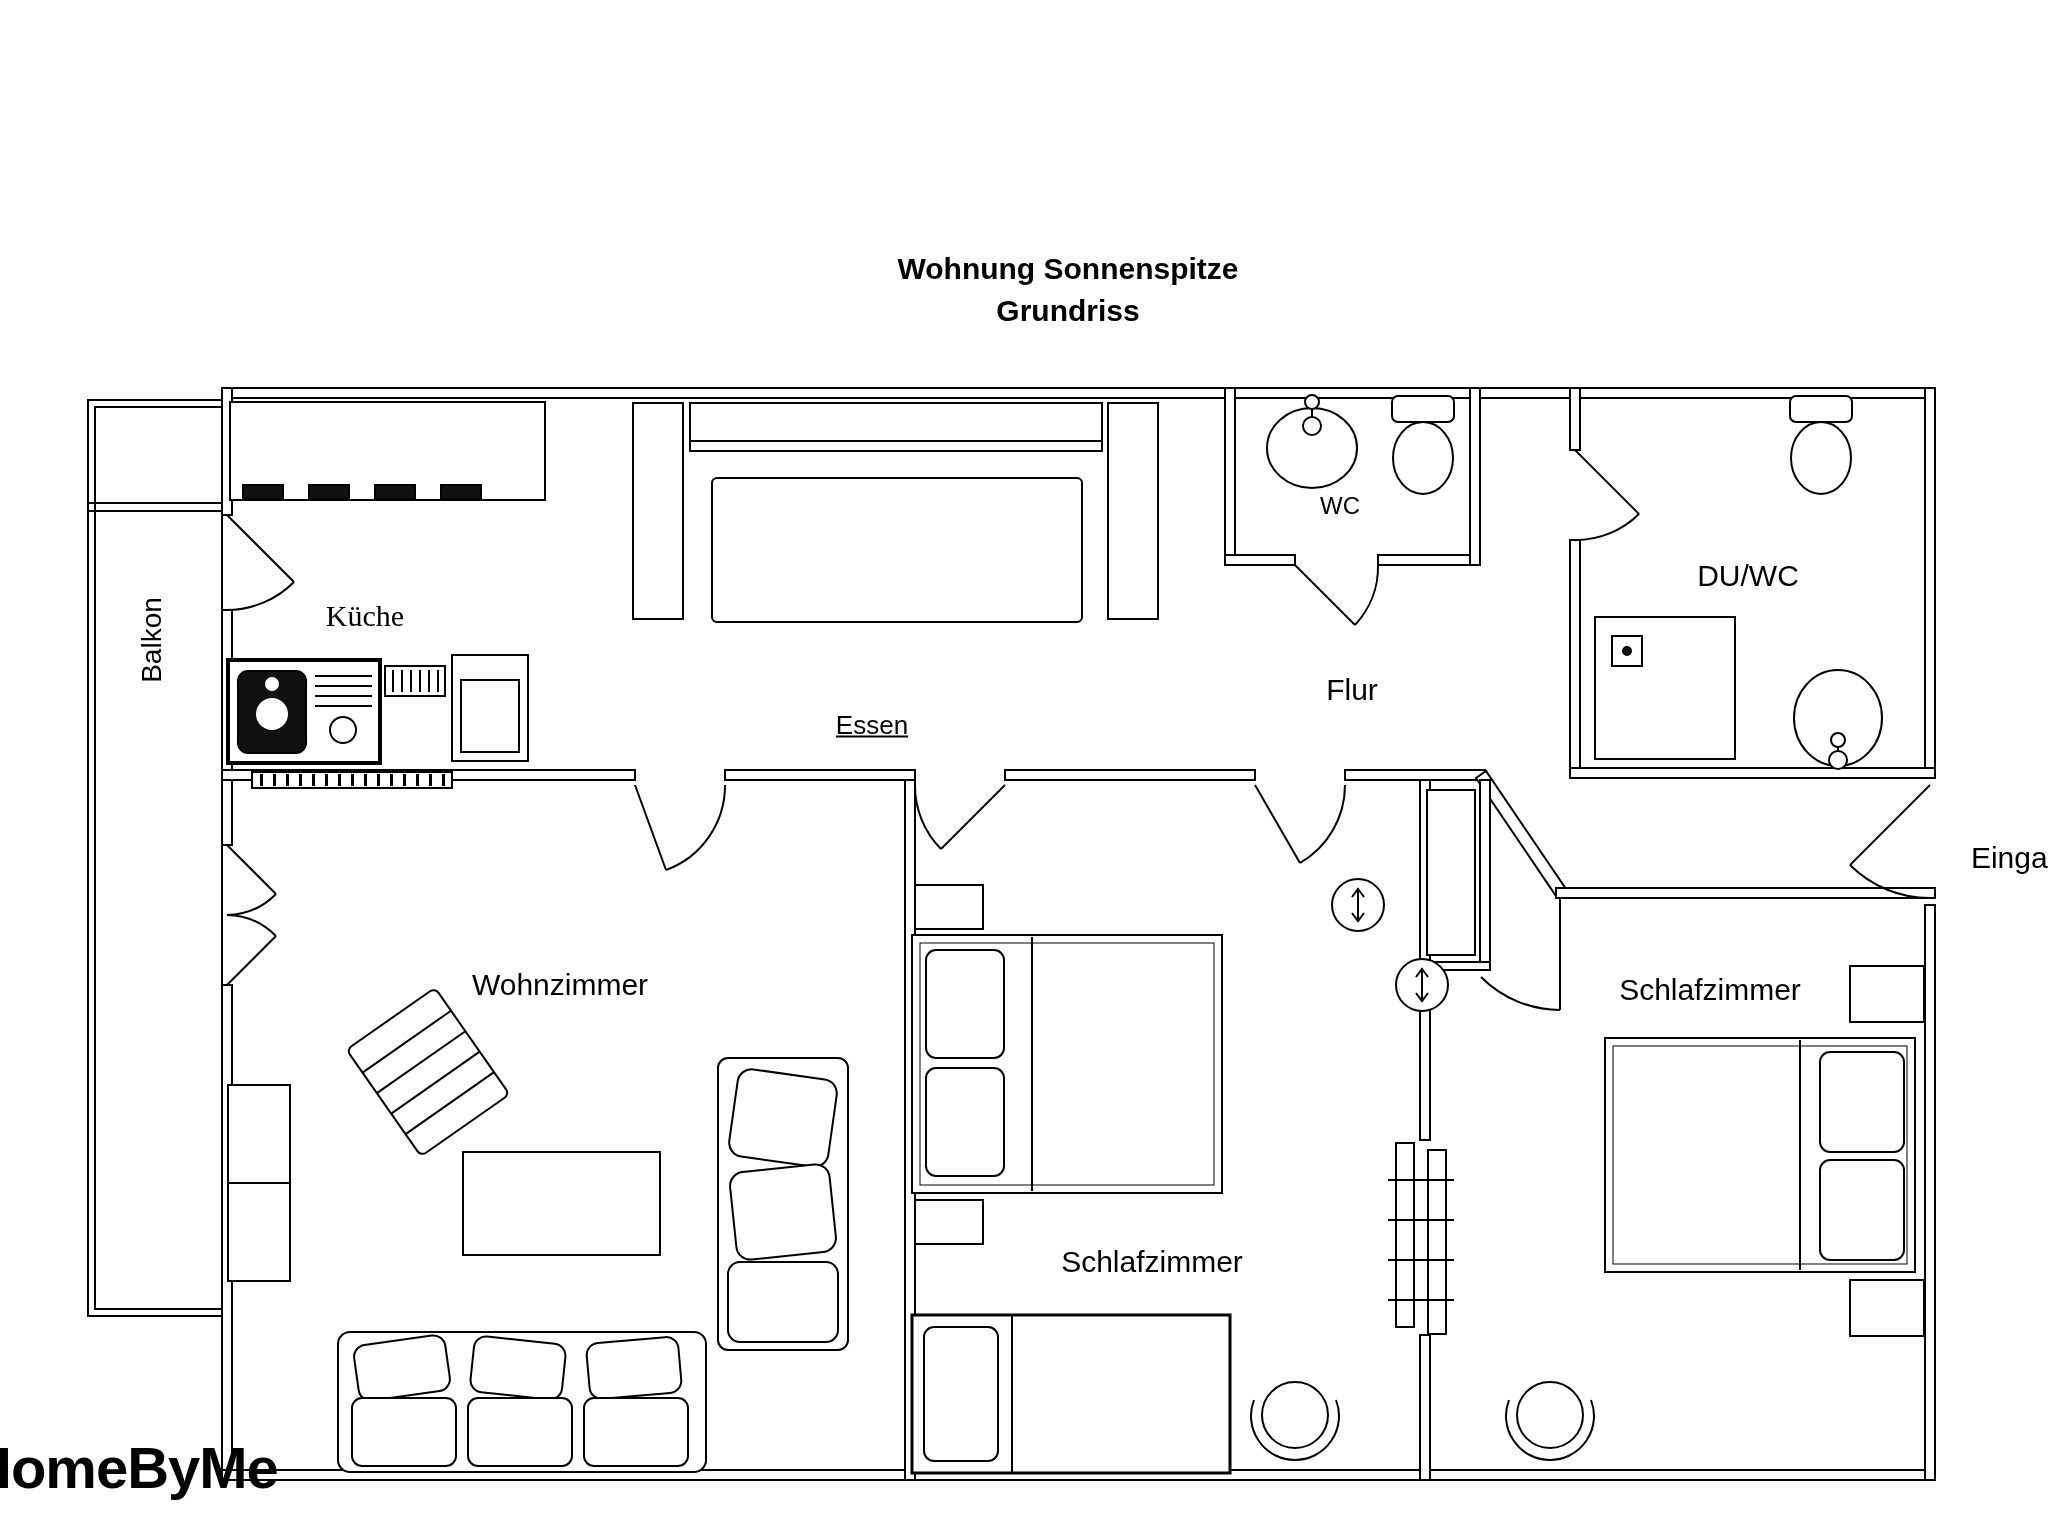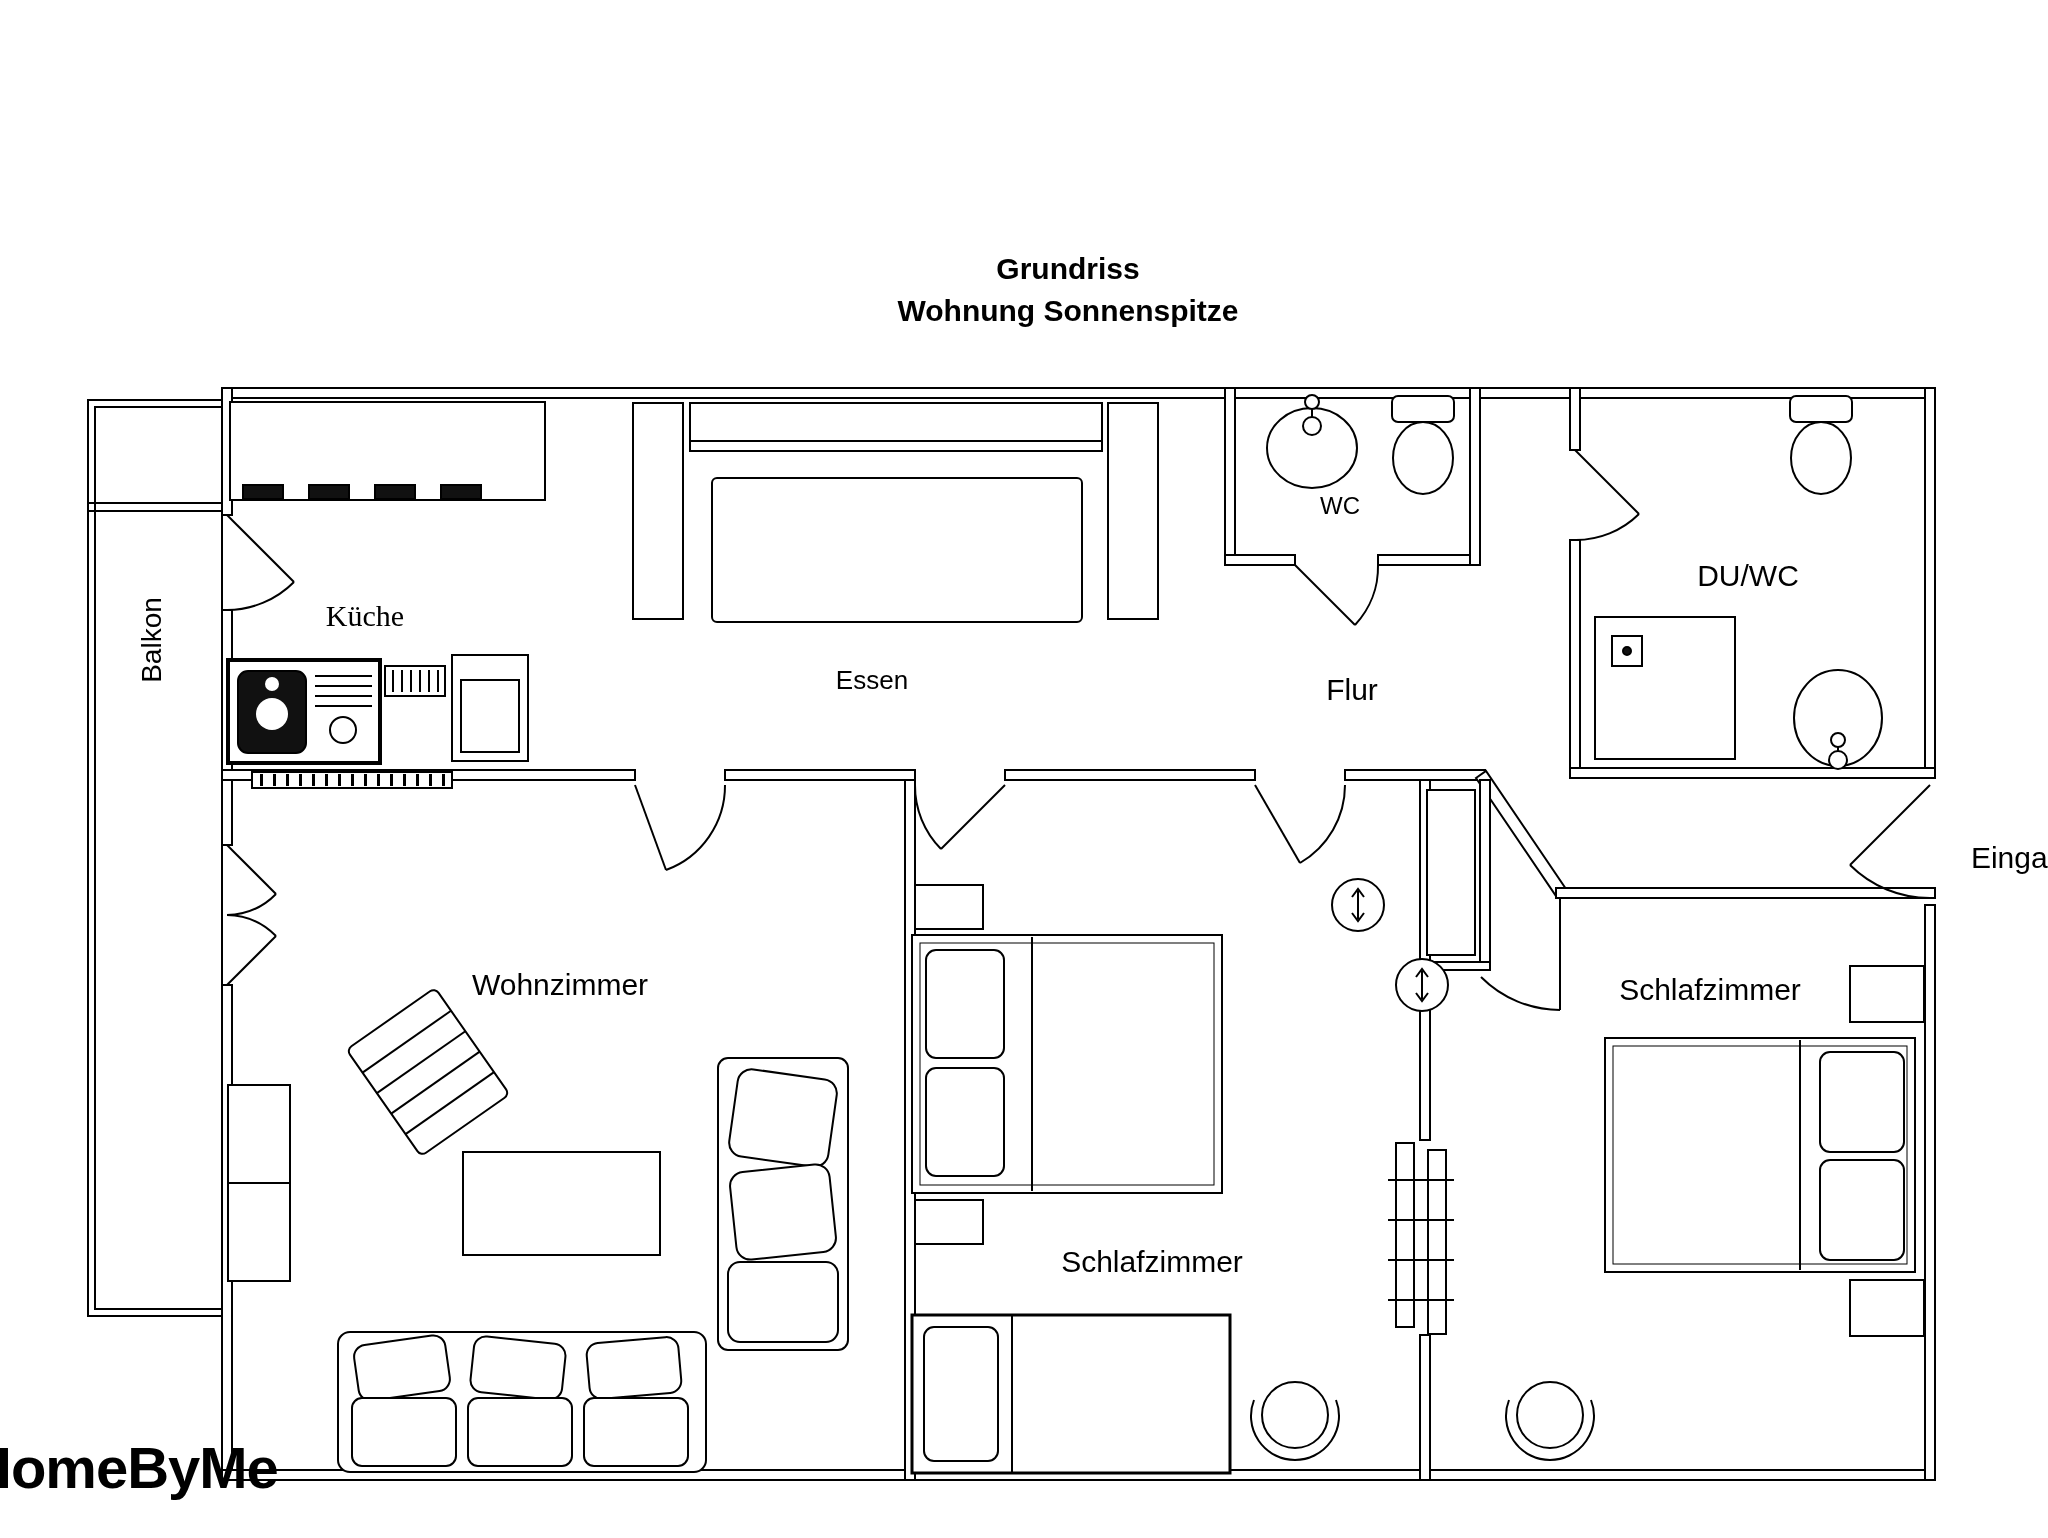--- a/index.html
+++ b/index.html
@@ -242,27 +242,27 @@
       <path d="M 1352 897 L 1358 889 L 1364 897 M 1352 913 L 1358 921 L 1364 913"></path>
     </g>
     <g class="f">
       <circle cx="1422" cy="985" r="26"></circle>
       <line x1="1422" y1="971" x2="1422" y2="999"></line>
       <path d="M 1416 977 L 1422 969 L 1428 977 M 1416 993 L 1422 1001 L 1428 993"></path>
     </g>
   </svg>
 
   <div class="plan-title">
+    <div>Wohnung Sonnenspitze</div>
     <div>Grundriss</div>
-    <div>Wohnung Sonnenspitze</div>
   </div>
 
   <div class="label vert" style="left:152px;top:640px;">Balkon</div>
   <div class="label" style="left:365px;top:616px;font-family:Liberation Serif, serif;">Küche</div>
-  <div class="label s26" style="left:872px;top:680px;">Essen</div>
+  <div class="label s26" style="left:872px;top:725px;text-decoration:underline;">Essen</div>
   <div class="label s24" style="left:1340px;top:506px;">WC</div>
   <div class="label" style="left:1352px;top:690px;">Flur</div>
   <div class="label" style="left:1748px;top:576px;text-align:right;">DU/WC</div>
   <div class="label" style="left:2026px;top:858px;">Eingang</div>
   <div class="label" style="left:535px;top:985px;margin-left:25px;">Wohnzimmer</div>
   <div class="label" style="left:1152px;top:1262px;">Schlafzimmer</div>
   <div class="label" style="left:1710px;top:990px;">Schlafzimmer</div>
 
   <div class="logo">HomeByMe</div>
 

